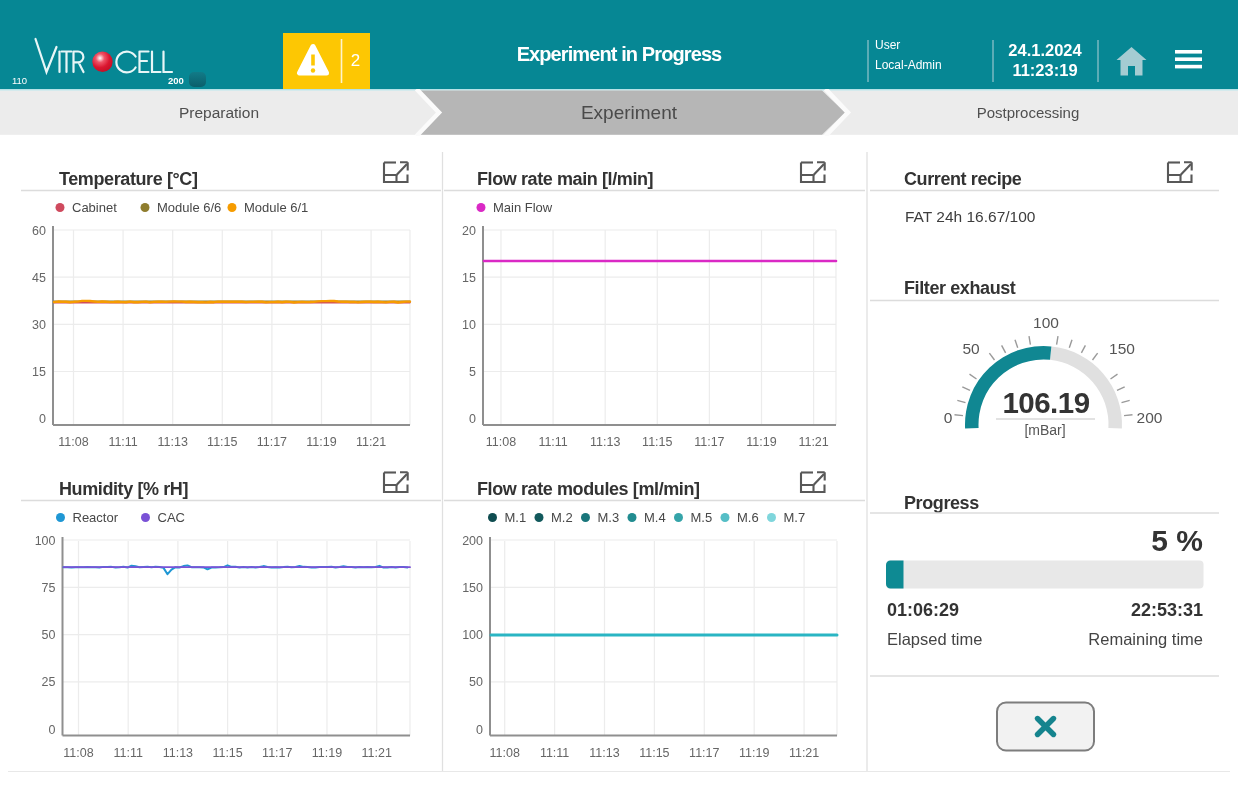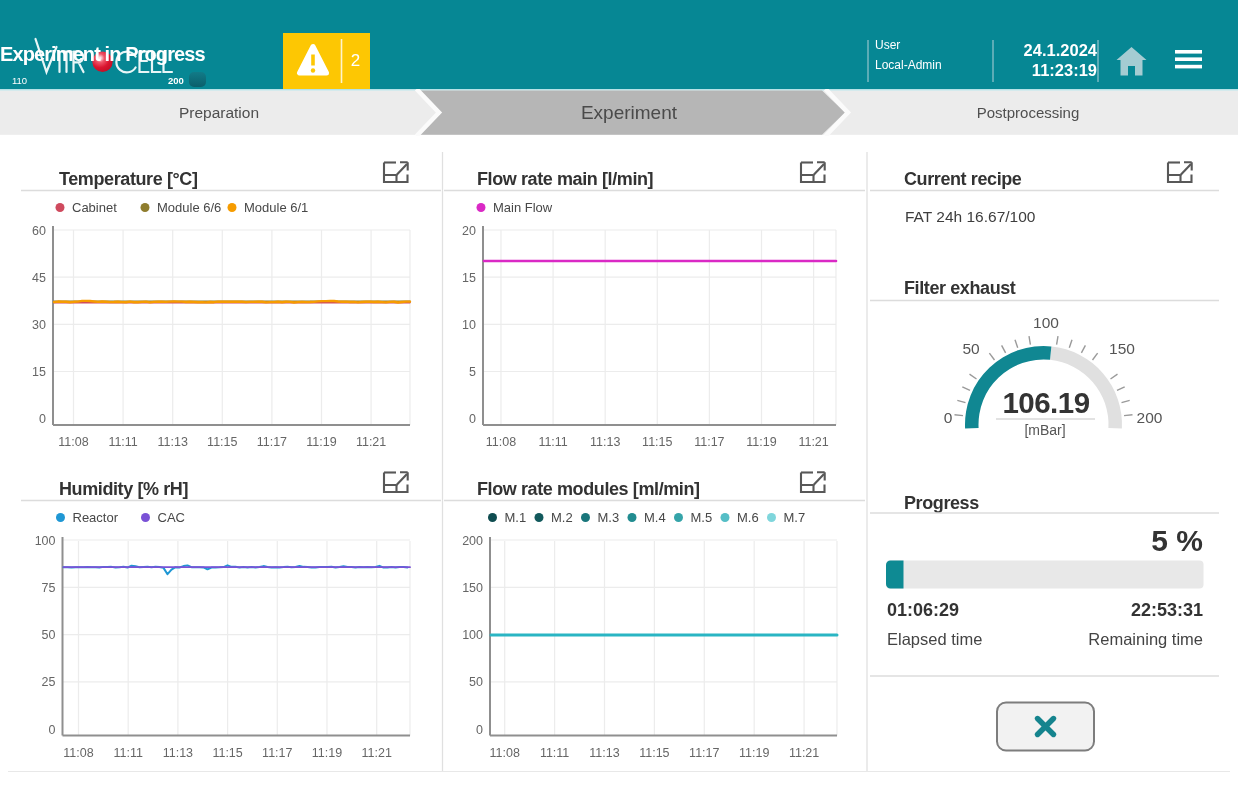--- a/index.html
+++ b/index.html
@@ -34,26 +34,26 @@
 <div class="wt" style="left:168px;top:75px;font-size:9.5px;font-weight:bold">200</div>
 <div style="position:absolute;left:188.5px;top:71.5px;width:17px;height:15px;border-radius:5px;background:linear-gradient(180deg,#127b88,#0a5f6b)"></div>
 <div style="position:absolute;left:283px;top:33px;width:87px;height:56px;background:#fdc703">
 <svg width="87" height="56" viewBox="0 0 87 56">
 <line x1="58.5" y1="6" x2="58.5" y2="50" stroke="rgba(255,255,255,0.8)" stroke-width="1.6"></line>
 <path d="M30,13.5 L16.5,40 H43.5 Z" fill="#fff" stroke="#fff" stroke-width="5" stroke-linejoin="round"></path>
 <line x1="30" y1="21.5" x2="30" y2="32.5" stroke="#fdc703" stroke-width="3.6"></line>
 <circle cx="30" cy="37.5" r="2.2" fill="#fdc703"></circle>
 <text x="72.5" y="33" text-anchor="middle" font-size="17" fill="#fff" font-family="Liberation Sans">2</text>
 </svg></div>
-<div class="wt" style="left:0;top:44px;width:1238px;text-align:left;font-size:20px;line-height:20px;font-weight:bold;letter-spacing:-0.9px">Experiment in Progress</div>
+<div class="wt" style="left:0;top:44px;width:1238px;text-align:center;font-size:20px;line-height:20px;font-weight:bold;letter-spacing:-0.9px">Experiment in Progress</div>
 <div class="sep" style="left:867px"></div>
 <div class="sep" style="left:992px"></div>
 <div class="sep" style="left:1097px"></div>
 <div class="wt" style="left:875px;top:36px;font-size:12px;font-weight:normal;line-height:19.5px">User<br>Local-Admin</div>
-<div class="wt" style="left:993px;top:41px;width:104px;text-align:right;font-size:16.5px;font-weight:bold;line-height:19.5px">24.1.2024<br>11:23:19</div>
+<div class="wt" style="left:993px;top:41px;width:104px;text-align:center;font-size:16.5px;font-weight:bold;line-height:19.5px">24.1.2024<br>11:23:19</div>
 <svg width="33" height="31" viewBox="0 0 33 31" style="position:absolute;left:1115px;top:46px">
 <path d="M16.5,1 L31.5,14 H27.5 V29.5 H20 V20 H13 V29.5 H5.5 V14 H1.5 Z" fill="#a5ccd2"></path>
 </svg>
 <svg width="28" height="20" viewBox="0 0 28 20" style="position:absolute;left:1175px;top:50px">
 <rect x="0" y="0" width="27" height="3.6" fill="#fff"></rect>
       <rect x="0" y="7.4" width="27" height="3.6" fill="#fff"></rect>
       <rect x="0" y="14.8" width="27" height="3.6" fill="#fff"></rect>
 </svg>
 </div>
 <svg width="1238" height="47" viewBox="0 0 1238 47" style="position:absolute;left:0;top:89px">

